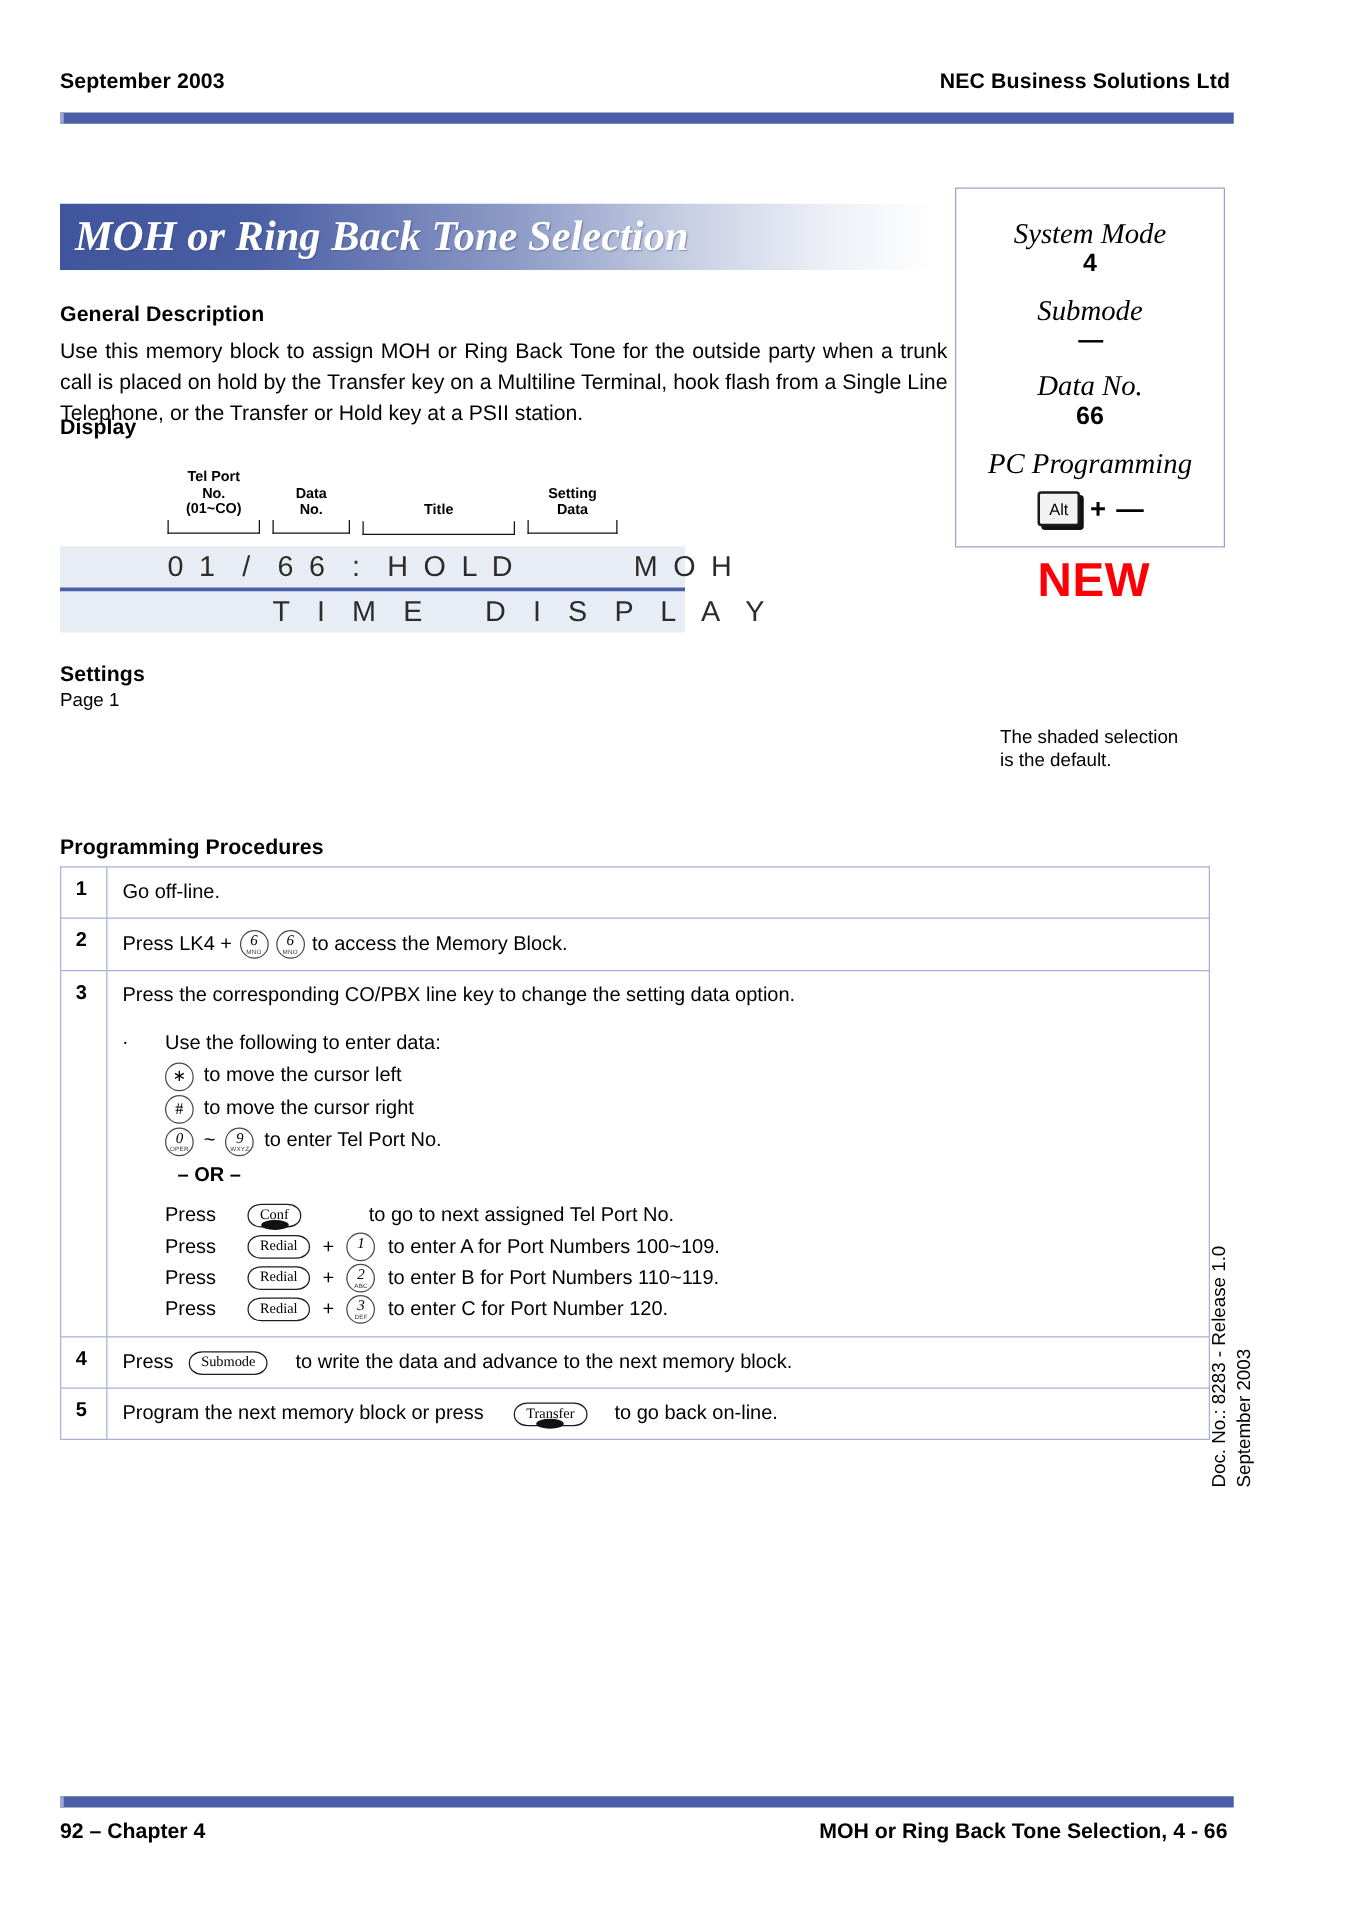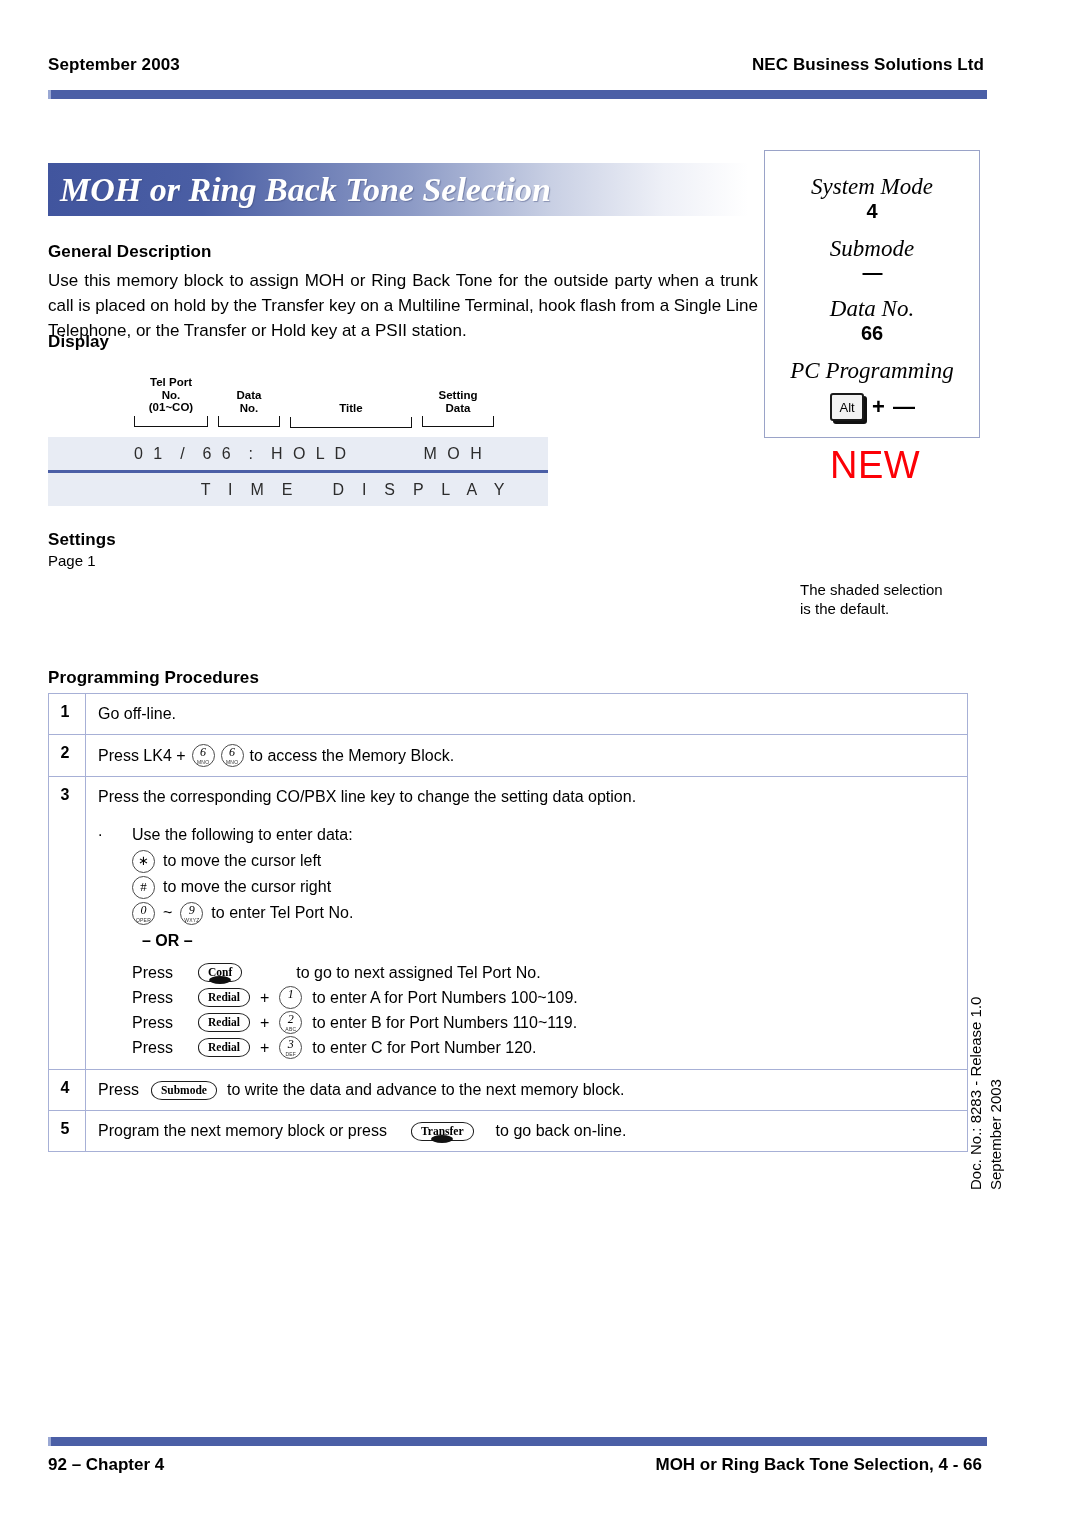--- a/index.html
+++ b/index.html
@@ -127,21 +127,21 @@
     font-size: 22px;
     letter-spacing: -1px;
   }
 
   
   .new-badge {
     position: absolute;
     left: 830px;
     top: 444px;
     font-family: "Liberation Sans", sans-serif;
-    font-weight: normal;
+    font-weight: bold;
     font-size: 38px;
     color: #fc0006;
     letter-spacing: 0.5px;
   }
 
   
   .h-sec {
     position: absolute;
     font-size: 17px;
     font-weight: bold;
@@ -191,21 +191,21 @@
   .lcd {
     position: absolute;
     left: 0;
     top: 61px;
     width: 500px;
     background: #e8ecf4;
   }
   .lcd-line {
     height: 33px;
     line-height: 33px;
-    font-size: 16px;
+    font-size: 23px;
     letter-spacing: 3px;
     white-space: pre;
     color: #2c2c2c;
   }
   .lcd-sep {
     height: 3px;
     background: #4b5fa6;
   }
 
   
@@ -336,21 +336,21 @@
     font-size: 13px;
     font-style: normal;
   }
   .fnkey {
     display: inline-block;
     border: 1.5px solid #1d1d1d;
     border-radius: 11px / 9px;
     padding: 1px 9px 2px 9px;
     font-size: 11.5px;
     font-family: "Liberation Serif", serif;
-    font-weight: bold;
+    font-weight: normal;
     line-height: 14px;
     position: relative;
     flex: 0 0 auto;
     background: #fff;
     white-space: nowrap;
   }
   .fnkey.led::after {
     content: "";
     position: absolute;
     left: 50%;
@@ -589,21 +589,21 @@
       </div>
     </td>
   </tr>
 
   <tr>
     <td class="num">4</td>
     <td class="body">
       <div class="proc-line">
         <span>Press</span>
         <span class="fnkey" style="margin-left:6px;">Submode</span>
-        <span style="margin-left:4px;">to write the data and advance to the next memory block.</span>
+        <span style="margin-left:16px;">to write the data and advance to the next memory block.</span>
       </div>
     </td>
   </tr>
 
   <tr>
     <td class="num">5</td>
     <td class="body">
       <div class="proc-line">
         <span>Program the next memory block or press</span>
         <span class="fnkey led" style="margin-left:18px;">Transfer</span>

